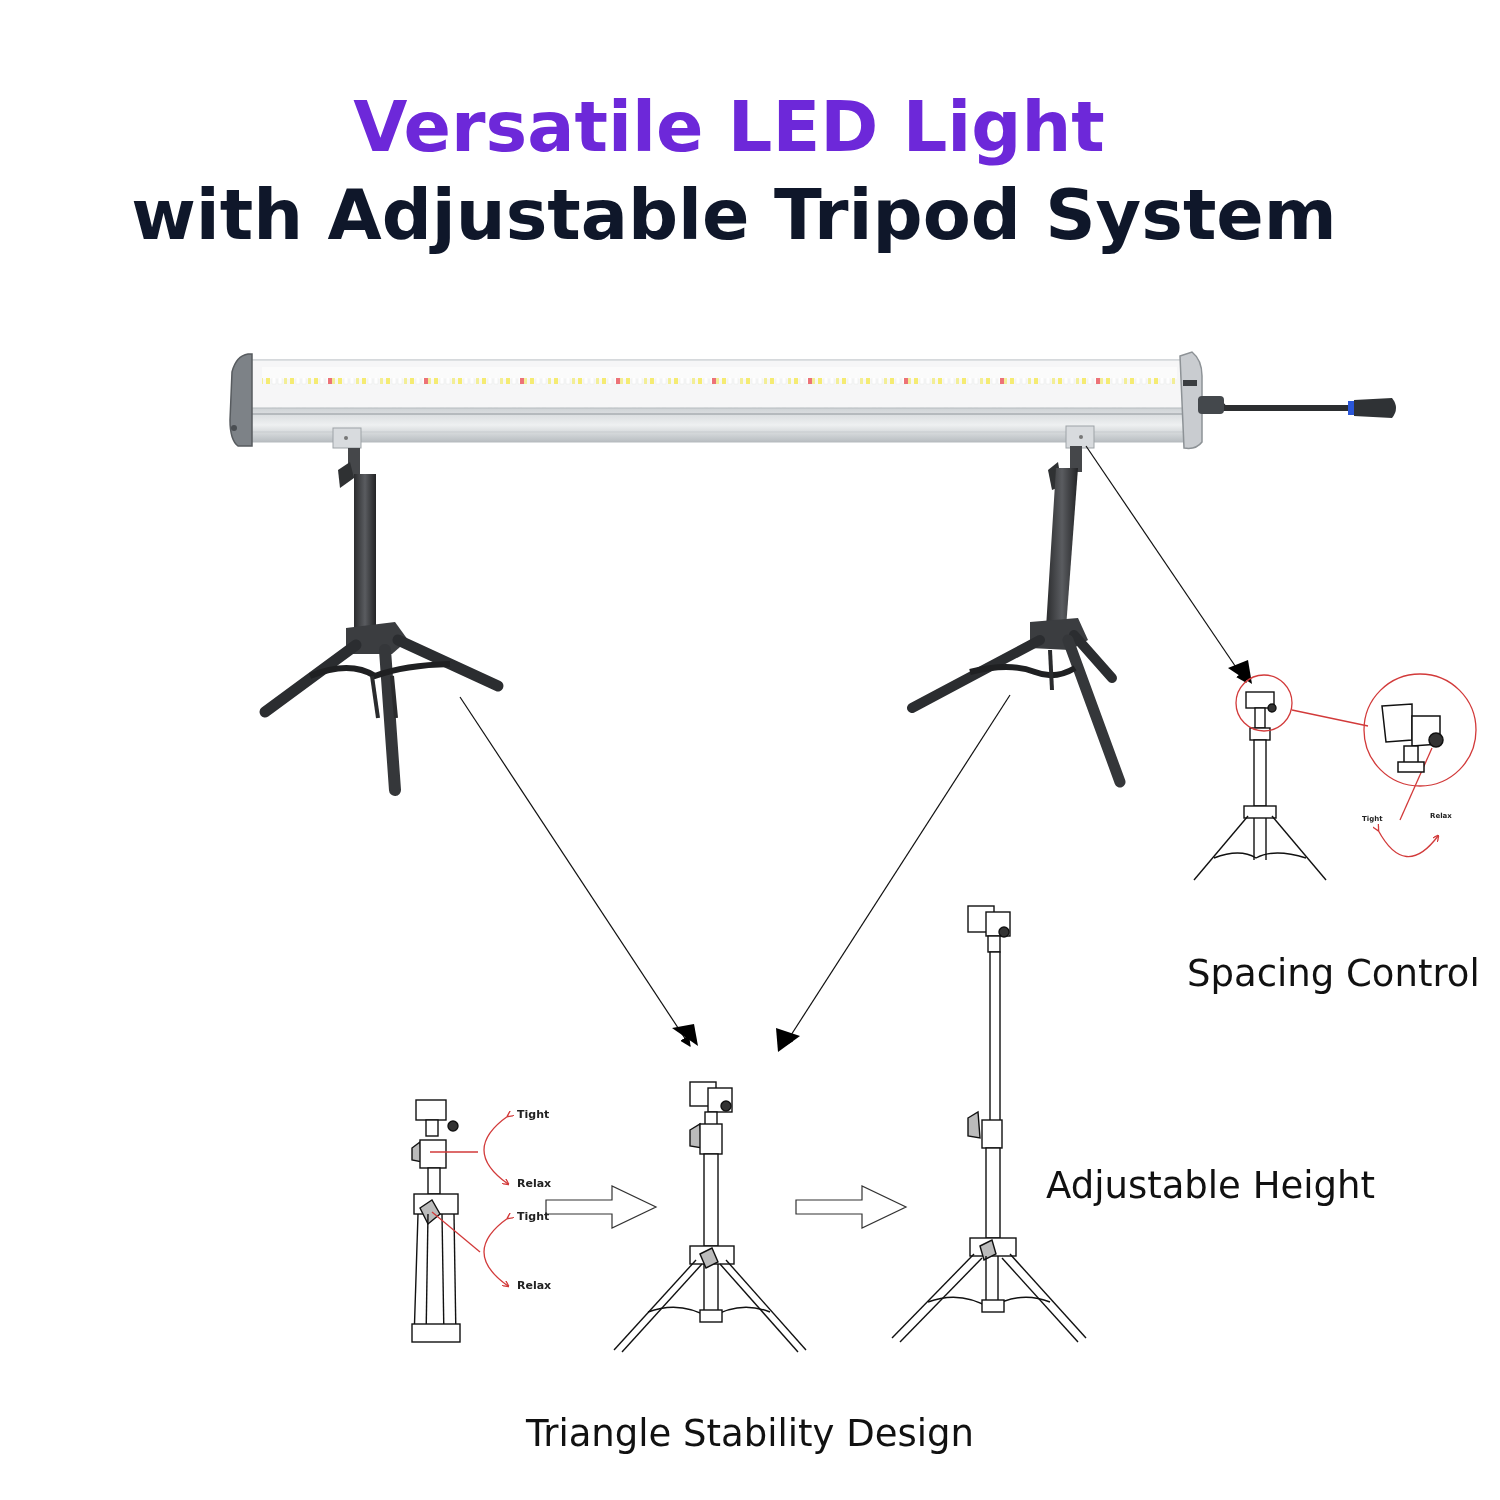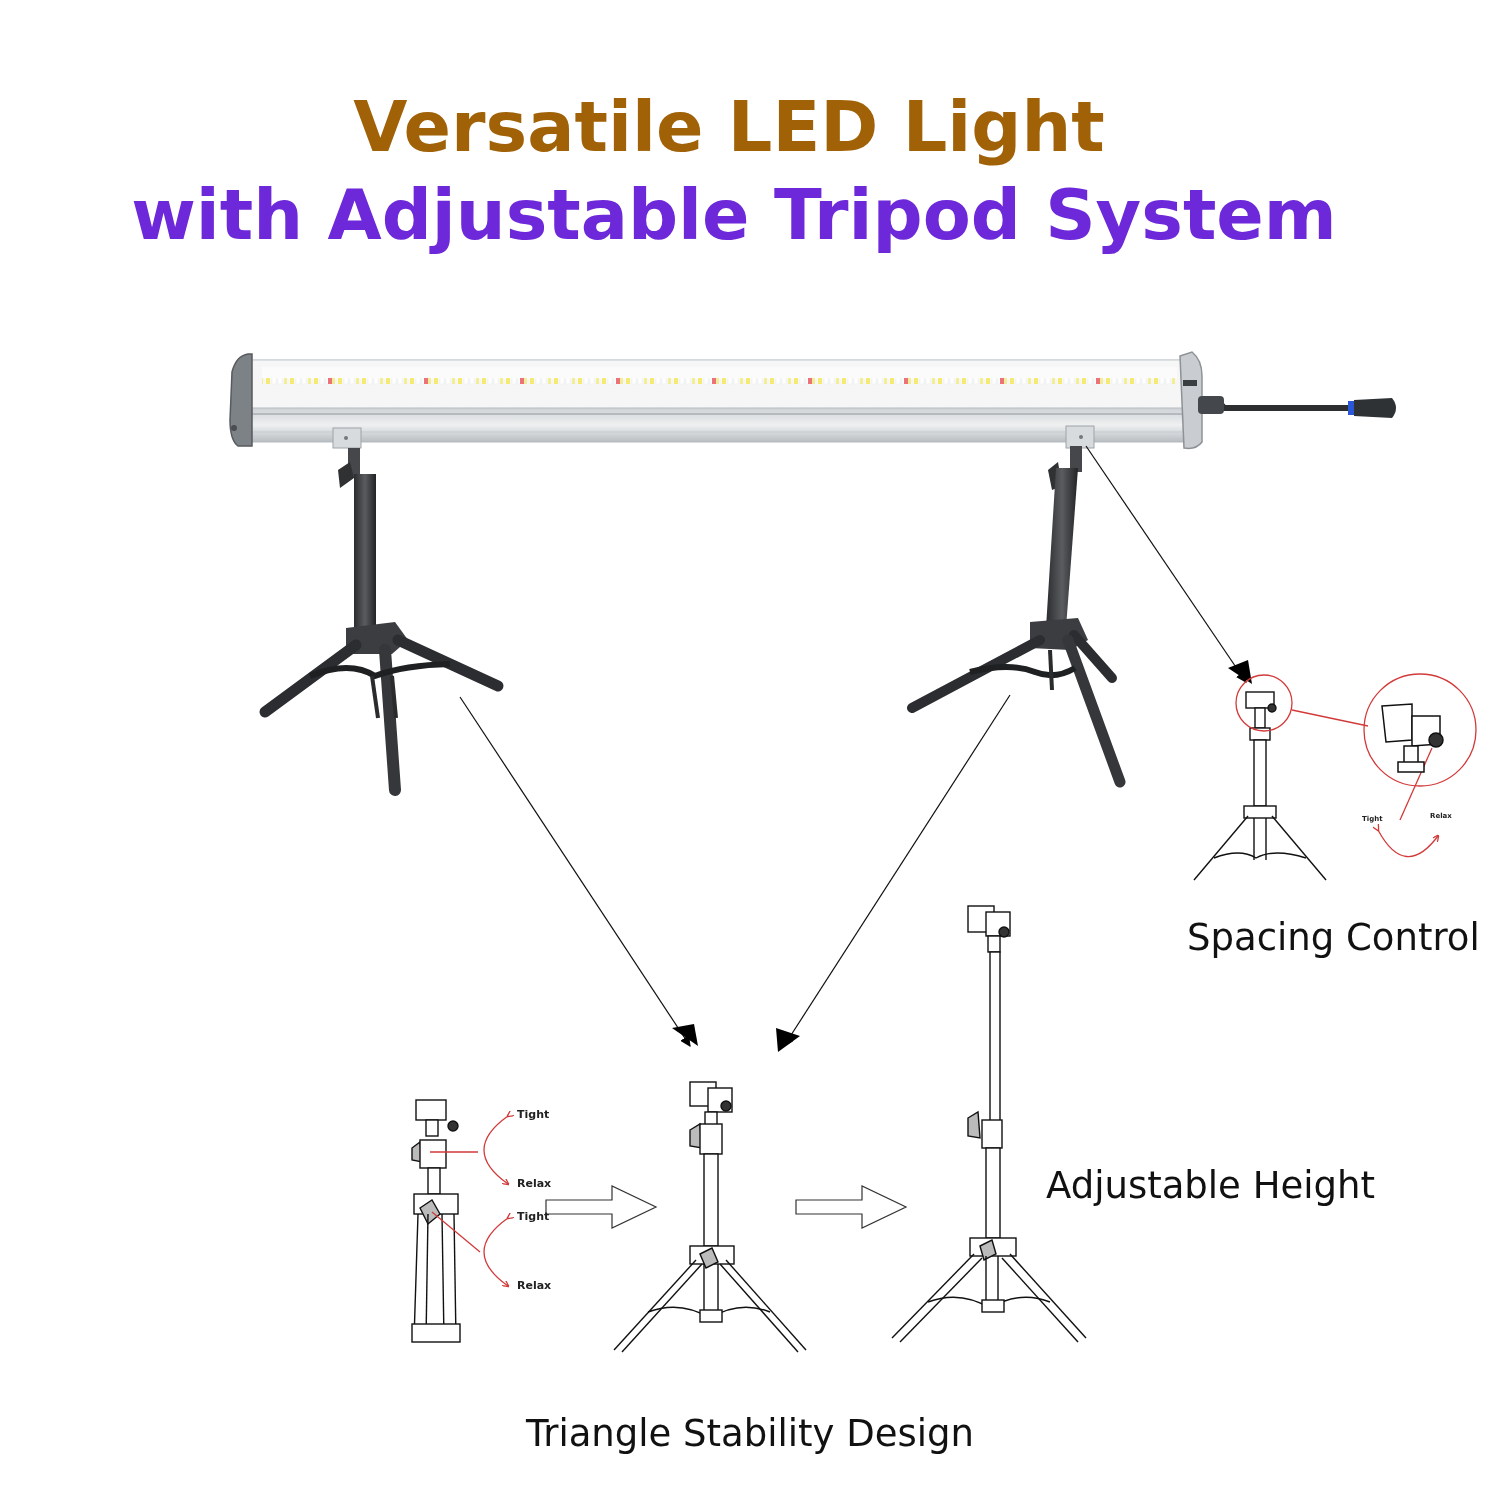--- a/index.html
+++ b/index.html
@@ -1,19 +1,19 @@
 <!DOCTYPE html>
 <html><head>
 <meta charset="utf-8">
 <style>
   html, body { margin:0; padding:0; background:#ffffff; }
   body { width:1500px; height:1500px; position:relative; overflow:hidden; font-family:"DejaVu Sans", sans-serif; }
   .abs { position:absolute; }
-  .title-line1 { left:0; width:1458px; top:86px; text-align:center; font-weight:bold; font-size:70px; color:#a16207; letter-spacing:0px; }
-  .title-line2 { left:0; width:1468px; top:174px; text-align:center; font-weight:bold; font-size:70px; color:#6d28d9; }
+  .title-line1 { left:0; width:1458px; top:86px; text-align:center; font-weight:bold; font-size:70px; color:#6d28d9; letter-spacing:0px; }
+  .title-line2 { left:0; width:1468px; top:174px; text-align:center; font-weight:bold; font-size:70px; color:#0f172a; }
   .label { font-size:37px; color:#111; font-family:"DejaVu Sans", sans-serif; white-space:nowrap; }
   .small-label { font-size:11px; font-weight:bold; color:#222; white-space:nowrap; }
   .tiny-label { font-size:7px; font-weight:bold; color:#222; white-space:nowrap; }
   svg { position:absolute; left:0; top:0; }
 </style>
 </head>
 <body>
 
 <div class="abs title-line1">Versatile LED Light</div>
 <div class="abs title-line2">with Adjustable Tripod System</div>
@@ -221,15 +221,15 @@
 </svg>
 
 <div class="abs tiny-label" style="left:1362px; top:815px;">Tight</div>
 <div class="abs tiny-label" style="left:1430px; top:812px;">Relax</div>
 
 <div class="abs small-label" style="left:517px; top:1108px;">Tight</div>
 <div class="abs small-label" style="left:517px; top:1177px;">Relax</div>
 <div class="abs small-label" style="left:517px; top:1210px;">Tight</div>
 <div class="abs small-label" style="left:517px; top:1279px;">Relax</div>
 
-<div class="abs label" style="left:1187px; top:916px;">Spacing Control</div>
+<div class="abs label" style="left:1187px; top:952px;">Spacing Control</div>
 <div class="abs label" style="left:1046px; top:1164px;text-align:center;">Adjustable Height</div>
 <div class="abs label" style="left:526px; top:1384px;margin-top:28px;">Triangle Stability Design</div>
 
 </body></html>

